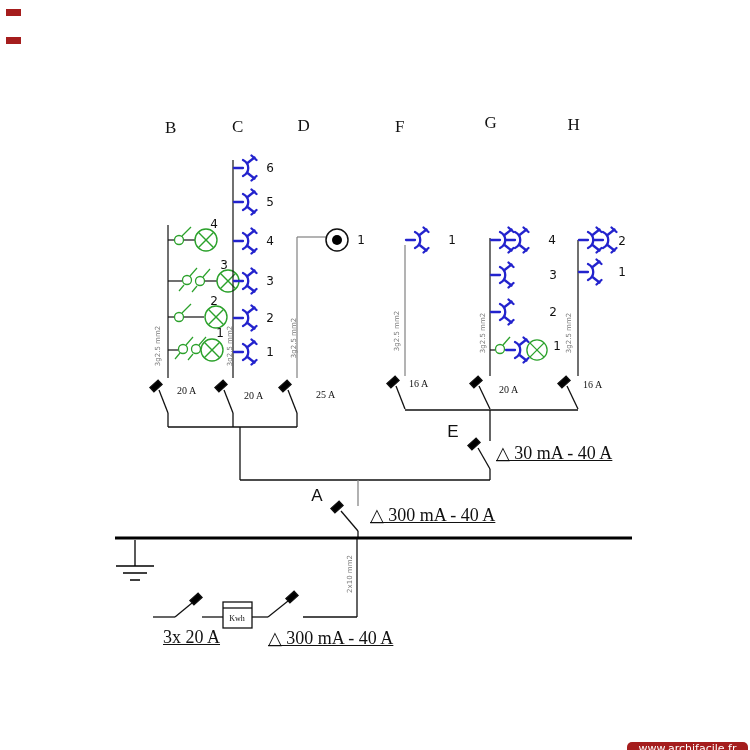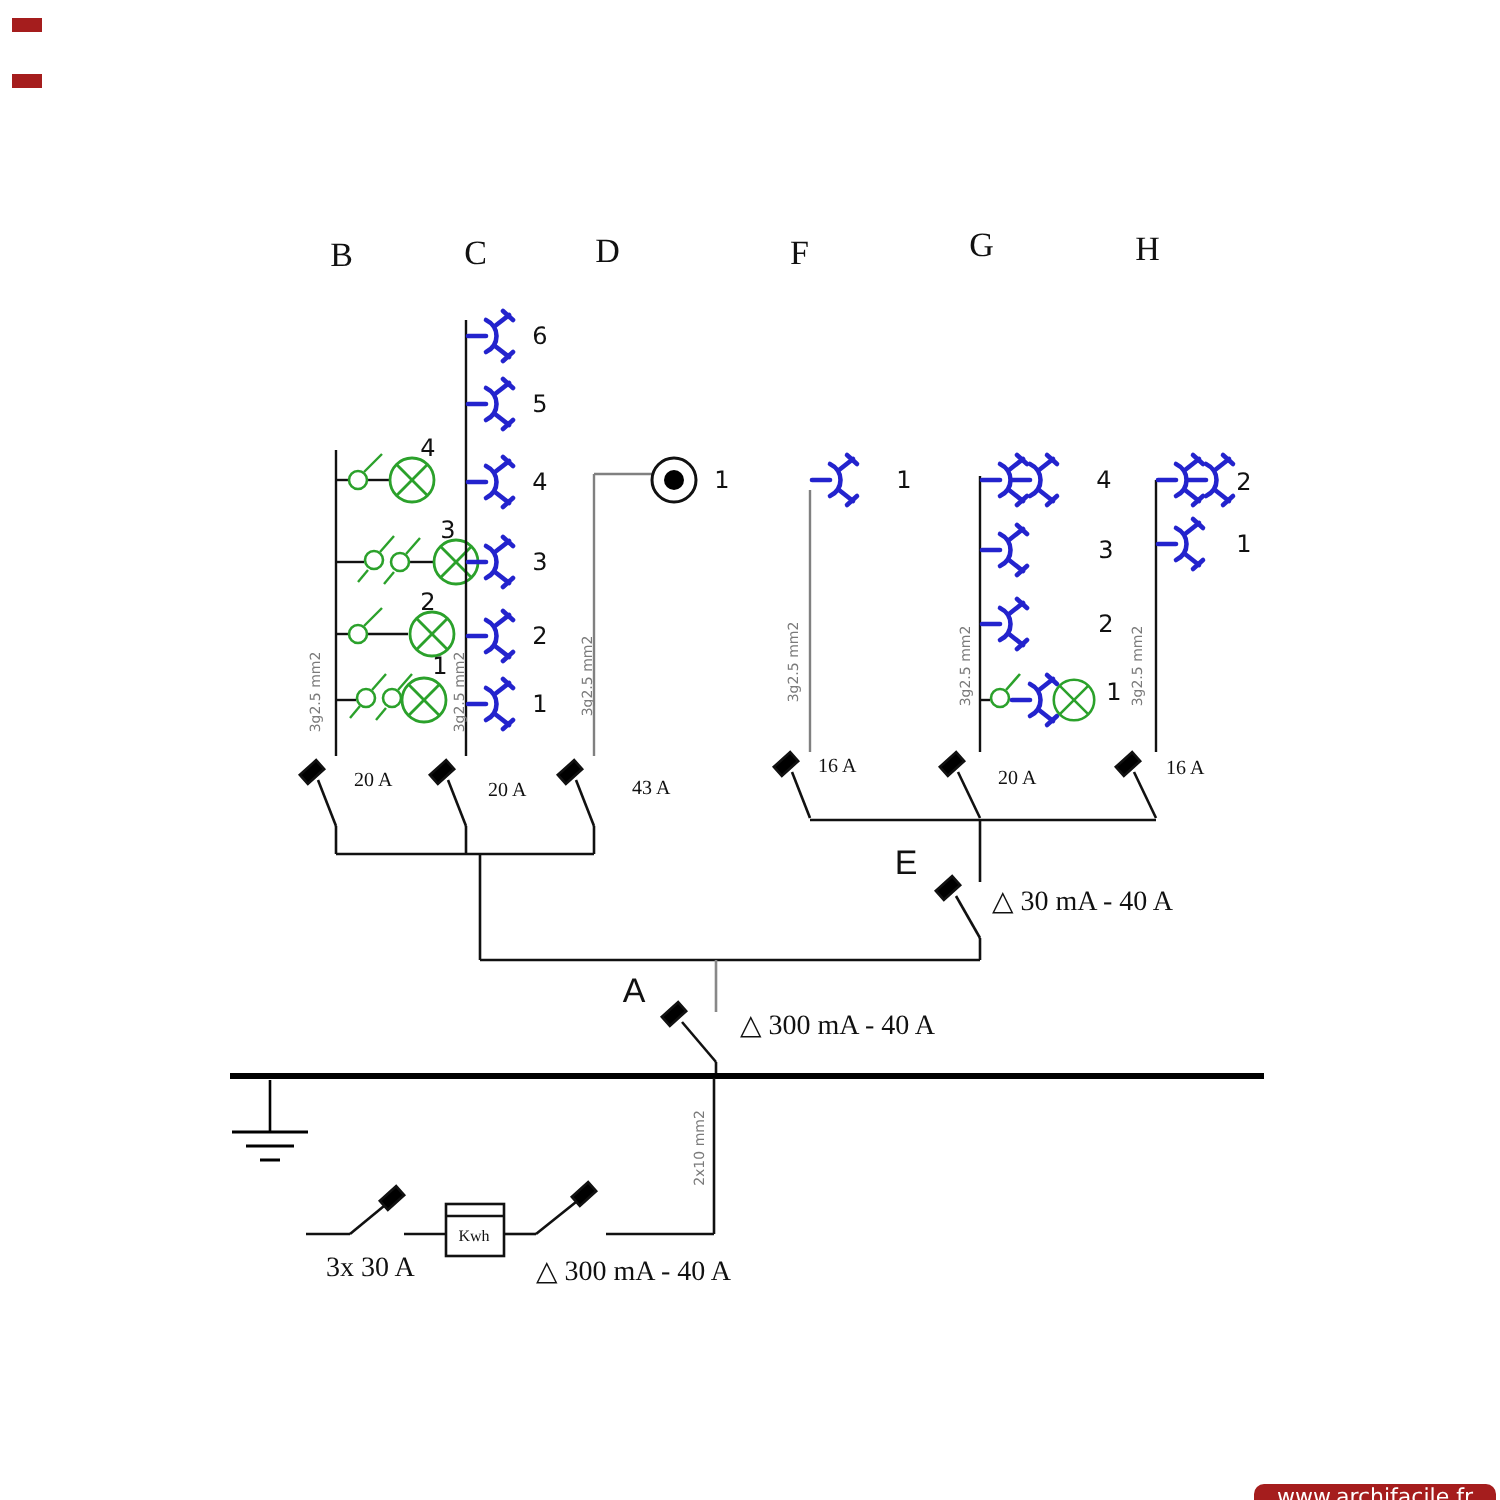--- a/index.html
+++ b/index.html
@@ -4,21 +4,21 @@
 <style>
   html,body{margin:0;padding:0;background:#fff;}
   #stage{position:relative;width:750px;height:750px;background:#ffffff;overflow:hidden;
          font-family:"Liberation Serif",serif;}
   #stage svg{position:absolute;left:0;top:0;}
   .t{position:absolute;white-space:nowrap;color:#111;}
   .c{transform:translate(-50%,-50%);}
   .colLetter{font-size:17px;letter-spacing:.5px;}
   .num{font-family:"DejaVu Sans",sans-serif;font-size:12px;}
   .amp{font-size:10px;}
-  .diff{font-size:14px;}
+  .diff{font-size:18px;text-decoration:underline;}
   .grp{font-family:"Liberation Sans",sans-serif;font-size:17px;}
   .wire{font-family:"DejaVu Sans",sans-serif;font-size:7px;color:#7a7a7a;
         transform:translate(-50%,-50%) rotate(-90deg);}
   .kwh{font-family:Liberation Serif, serif;font-size:8px;}
   .mark{position:absolute;width:15px;height:7px;background:#a51d1d;}
   .badge{position:absolute;left:627px;top:706px;width:121px;height:32px;background:#a51d1d;
          border-radius:5px;display:flex;align-items:flex-start;justify-content:center;margin-top:36px;}
   .badge span{font-family:"DejaVu Sans",sans-serif;font-size:11px;color:#fff;}
 </style>
 </head>
@@ -209,39 +209,39 @@
 <div class="t c num" style="left:552px;top:240px;">4</div>
 <div class="t c num" style="left:553px;top:275px;">3</div>
 <div class="t c num" style="left:553px;top:312px;">2</div>
 <div class="t c num" style="left:557px;top:346px;">1</div>
 
 <div class="t c num" style="left:622px;top:241px;">2</div>
 <div class="t c num" style="left:622px;top:272px;">1</div>
 
 <div class="t amp" style="left:177px;top:385px;">20 A</div>
 <div class="t amp" style="left:244px;top:390px;">20 A</div>
-<div class="t amp" style="left:316px;top:389px;">43 A</div>
+<div class="t amp" style="left:316px;top:389px;">25 A</div>
 <div class="t amp" style="left:409px;top:378px;">16 A</div>
 <div class="t amp" style="left:499px;top:384px;">20 A</div>
 <div class="t amp" style="left:583px;top:379px;">16 A</div>
 
 <div class="t wire" style="left:158px;top:346px;">3g2.5 mm2</div>
 <div class="t wire" style="left:230px;top:346px;">3g2.5 mm2</div>
 <div class="t wire" style="left:294px;top:338px;">3g2.5 mm2</div>
 <div class="t wire" style="left:397px;top:331px;">3g2.5 mm2</div>
 <div class="t wire" style="left:483px;top:333px;">3g2.5 mm2</div>
 <div class="t wire" style="left:569px;top:333px;">3g2.5 mm2</div>
 <div class="t wire" style="left:350px;top:574px;">2x10 mm2</div>
 
 <div class="t c grp" style="left:453px;top:432px;">E</div>
 <div class="t diff" style="left:496px;top:442px;">△ 30 mA - 40 A</div>
 <div class="t c grp" style="left:317px;top:496px;">A</div>
 <div class="t diff" style="left:370px;top:504px;">△ 300 mA - 40 A</div>
 
-<div class="t diff" style="left:163px;top:627px;">3x 30 A</div>
+<div class="t diff" style="left:163px;top:627px;">3x 20 A</div>
 <div class="t c kwh" style="left:237px;top:618px;">Kwh</div>
 <div class="t diff" style="left:268px;top:627px;">△ 300 mA - 40 A</div>
 
 <div class="mark" style="left:6px;top:9px;"></div>
 <div class="mark" style="left:6px;top:37px;"></div>
 
 <div class="badge">
   <span>www.archifacile.fr</span>
 </div>
 

